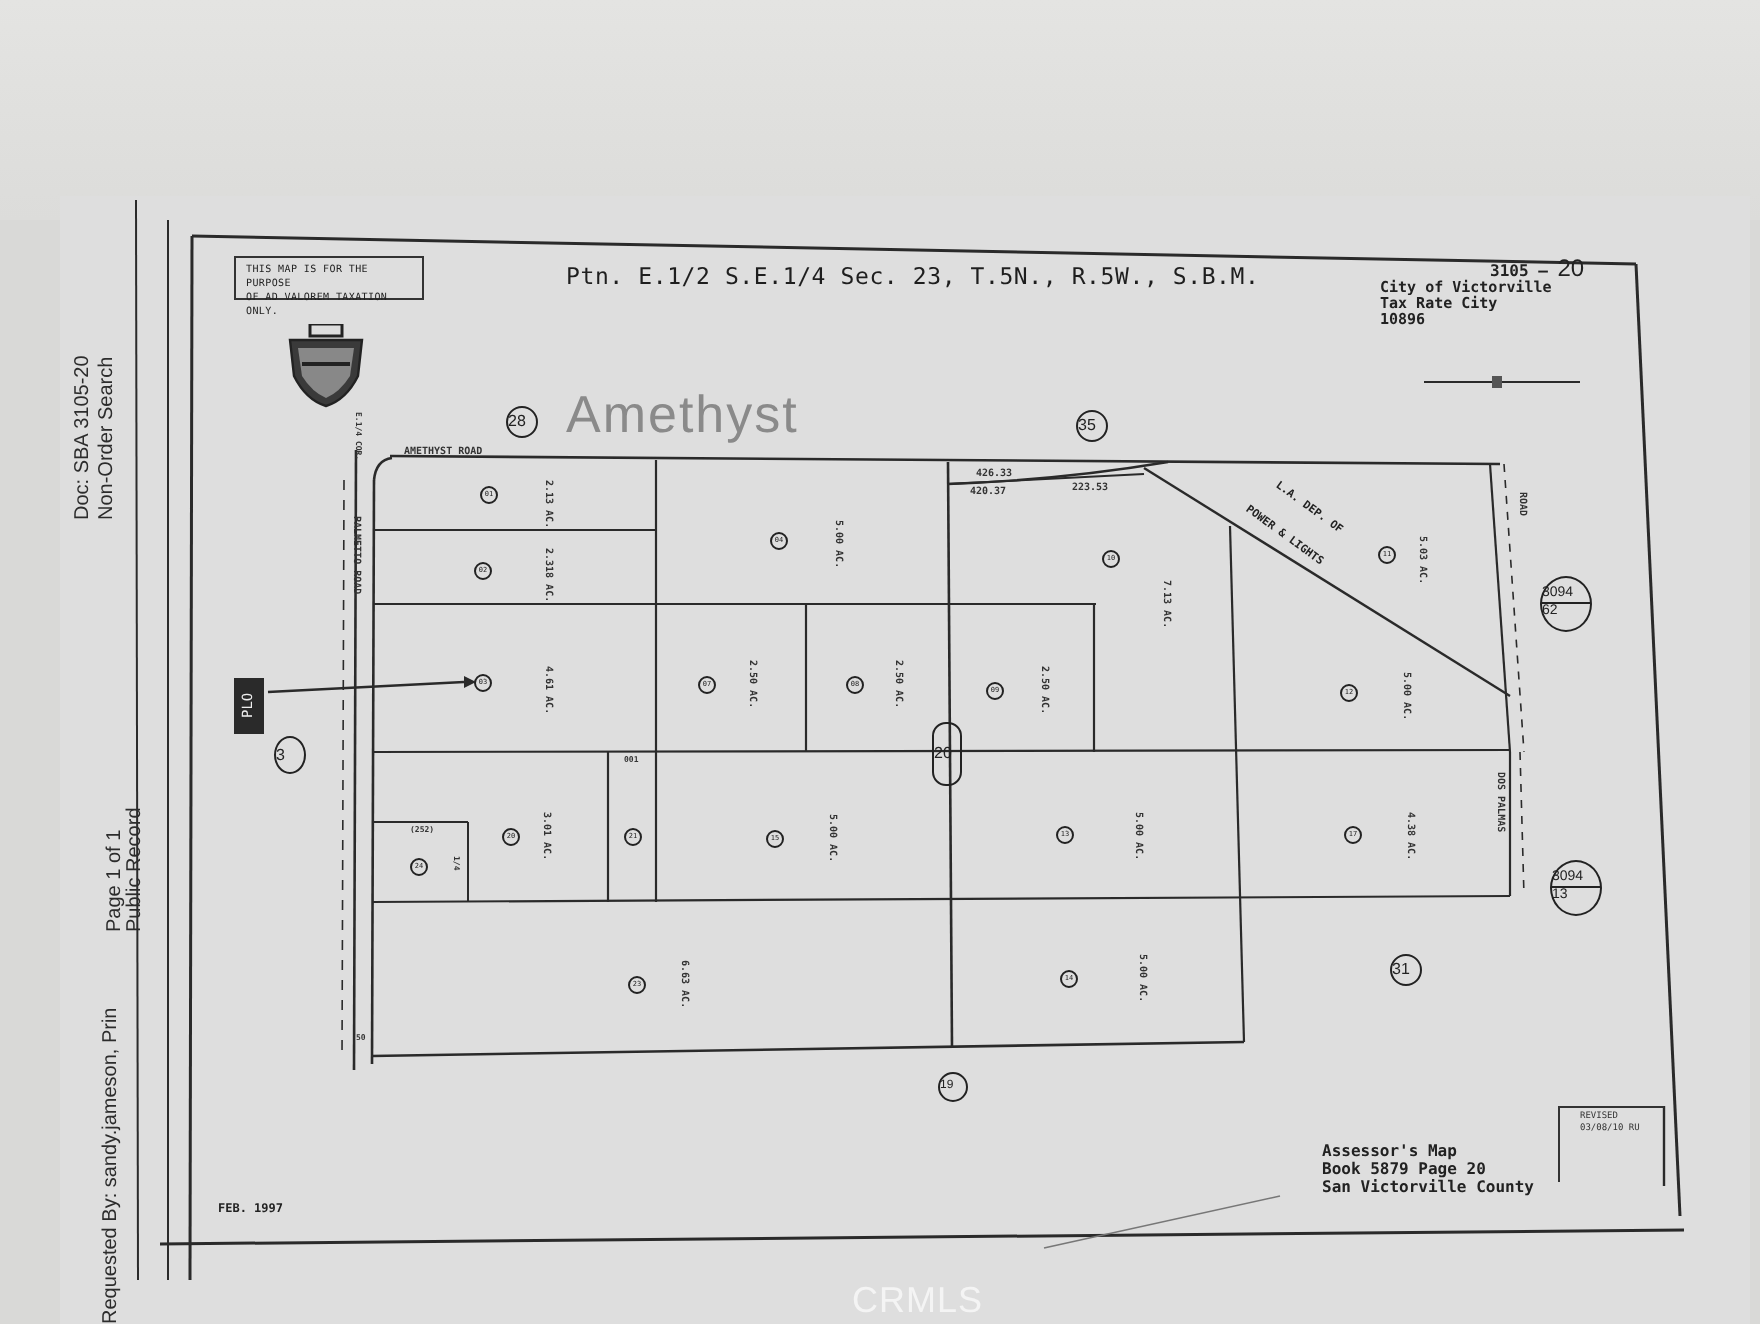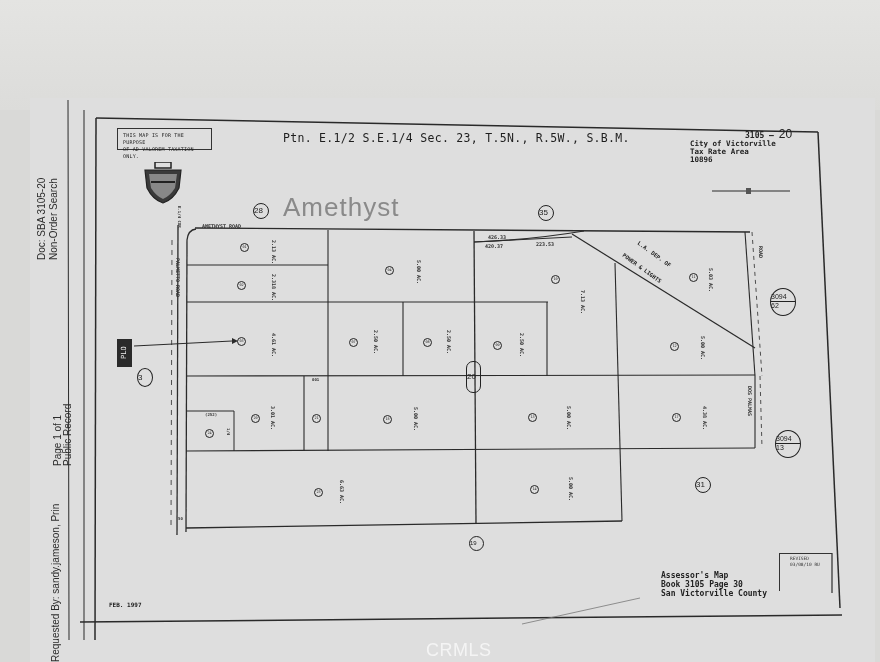--- a/index.html
+++ b/index.html
@@ -173,21 +173,21 @@
   <rect x="12" y="0" width="16" height="6" fill="none" stroke="#222" stroke-width="1.5"></rect>
   <path d="M2,8 L38,8 L36,26 Q30,38 20,41 Q10,38 4,26 Z" fill="#3a3a3a" stroke="#222" stroke-width="1.2"></path>
   <path d="M6,12 L34,12 L32,26 Q27,34 20,37 Q13,34 8,26 Z" fill="#888"></path>
   <line x1="8" y1="20" x2="32" y2="20" stroke="#222" stroke-width="2"></line>
 </svg>
 
 <div class="title">Ptn. E.1/2 S.E.1/4 Sec. 23, T.5N., R.5W., S.B.M.</div>
 
 <div class="city">
   <div>City of Victorville</div>
-  <div>Tax Rate Area</div>
+  <div>Tax Rate City</div>
   <div>10896</div>
 </div>
 
 <div class="mapno">
   <span>3105</span><span> – </span><span class="mapno-big">20</span>
 </div>
 
 <div class="amethyst">Amethyst</div>
 
 <div class="road-label" style="left:202px;top:223px;">AMETHYST ROAD</div>
@@ -258,21 +258,21 @@
 </div>
 <div class="big-circle" style="left:775px;top:430px;width:24px;height:26px;font-size:7px;line-height:8px;">
   <div style="padding-top:4px;">3094</div>
   <div style="border-top:1px solid #222;">13</div>
 </div>
 
 <div class="tag-box">PLO</div>
 
 <div class="assessor">
   <div>Assessor's Map</div>
-  <div>Book 3105 Page 30</div>
+  <div>Book 5879 Page 20</div>
   <div>San Victorville County</div>
 </div>
 
 <div class="revised-box">
   <div>REVISED</div>
   <div>03/08/10 RU</div>
 </div>
 
 <div class="date">FEB. 1997</div>
 

